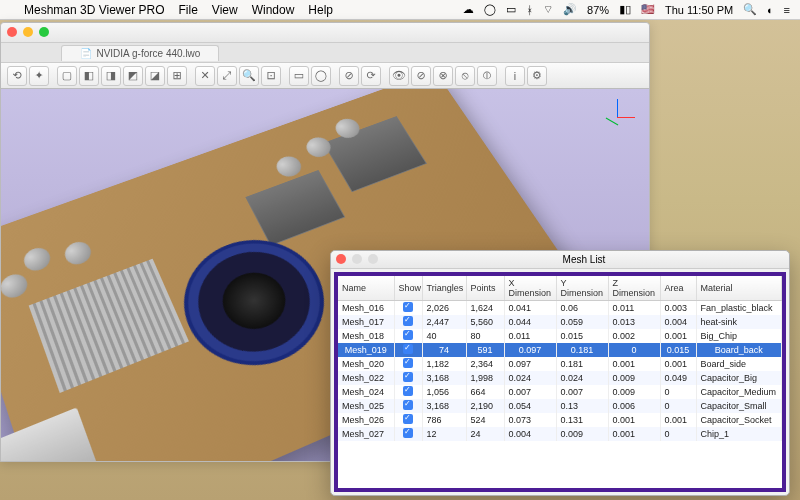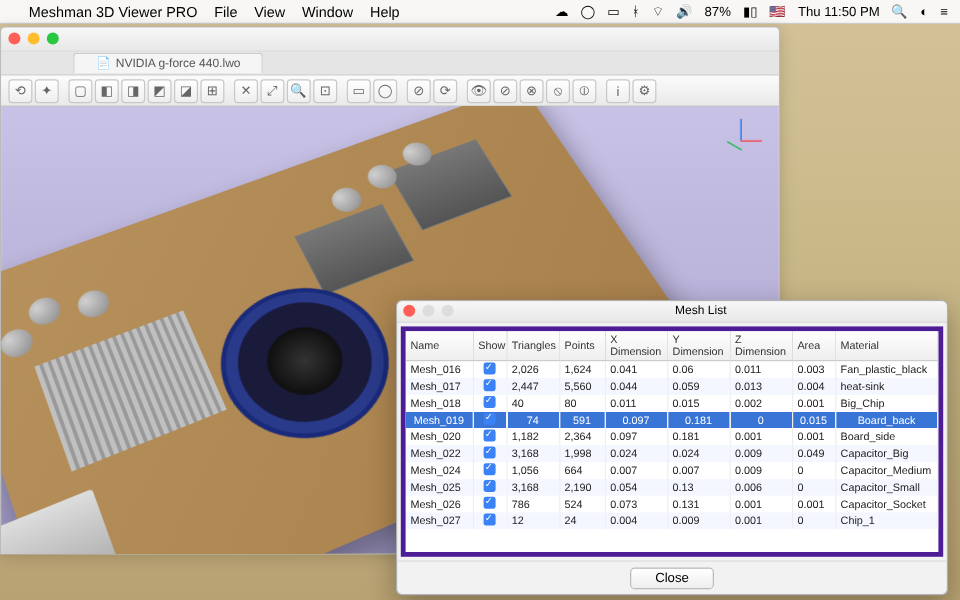--- a/index.html
+++ b/index.html
@@ -295,16 +295,13 @@
             <td>24</td>
             <td>0.004</td>
             <td>0.009</td>
             <td>0.001</td>
             <td>0</td>
             <td>Chip_1</td>
           </tr>
         </tbody>
     </table>
   </div>
-  <div class="footer">
-    <button>Close</button>
-  </div>
 </div>
 
 </body></html>

